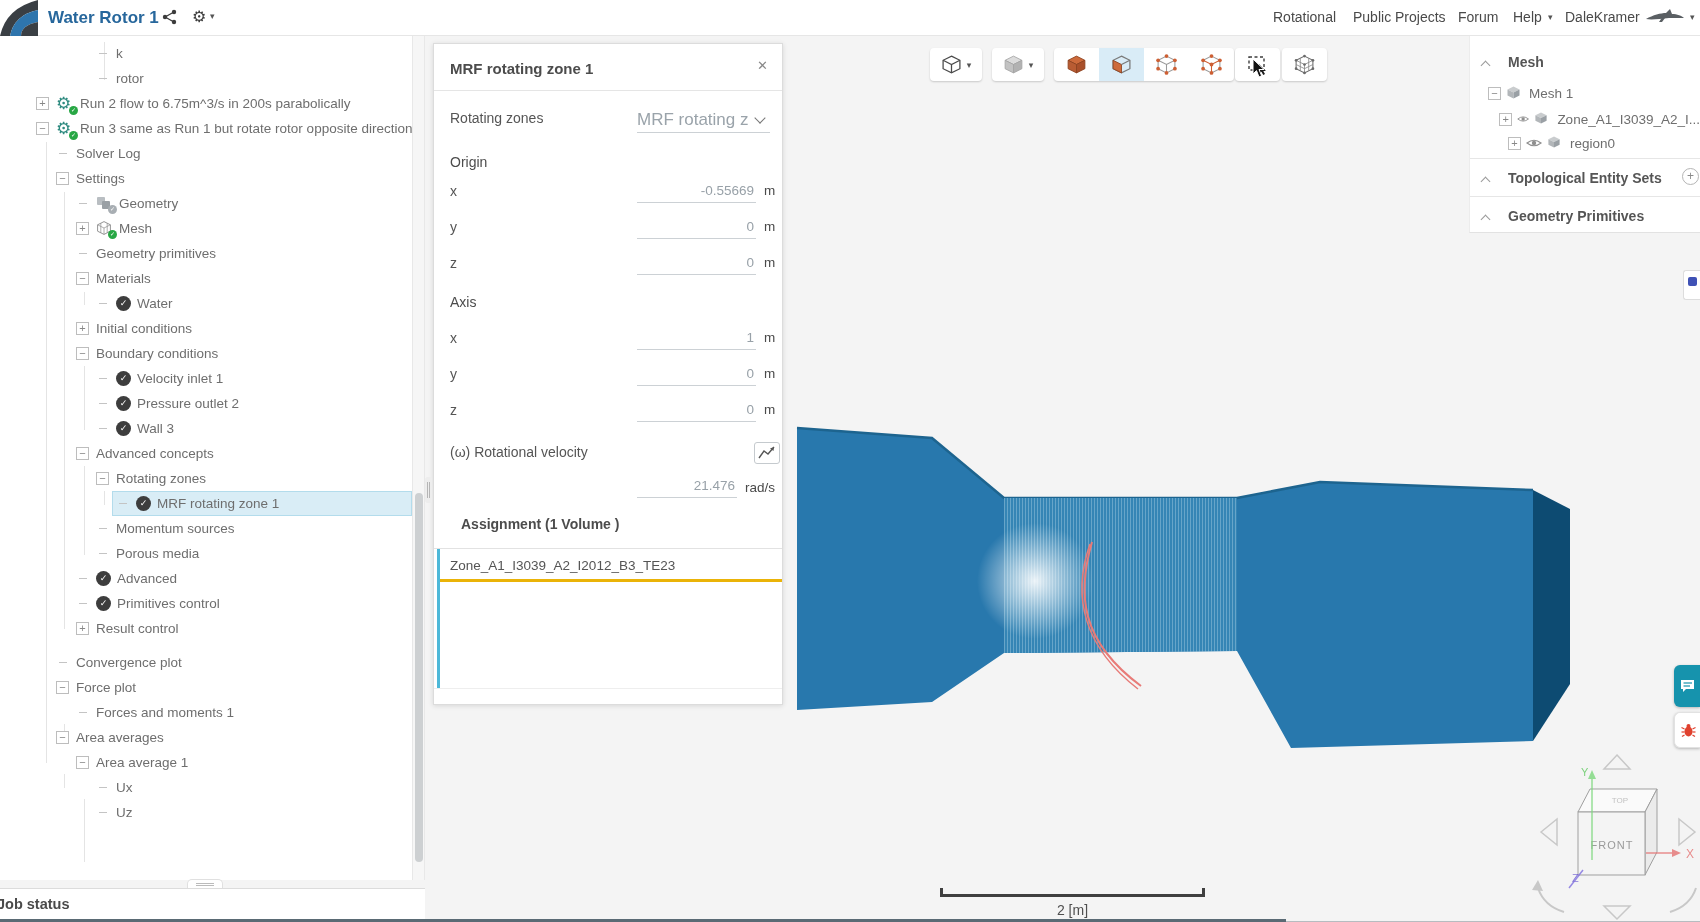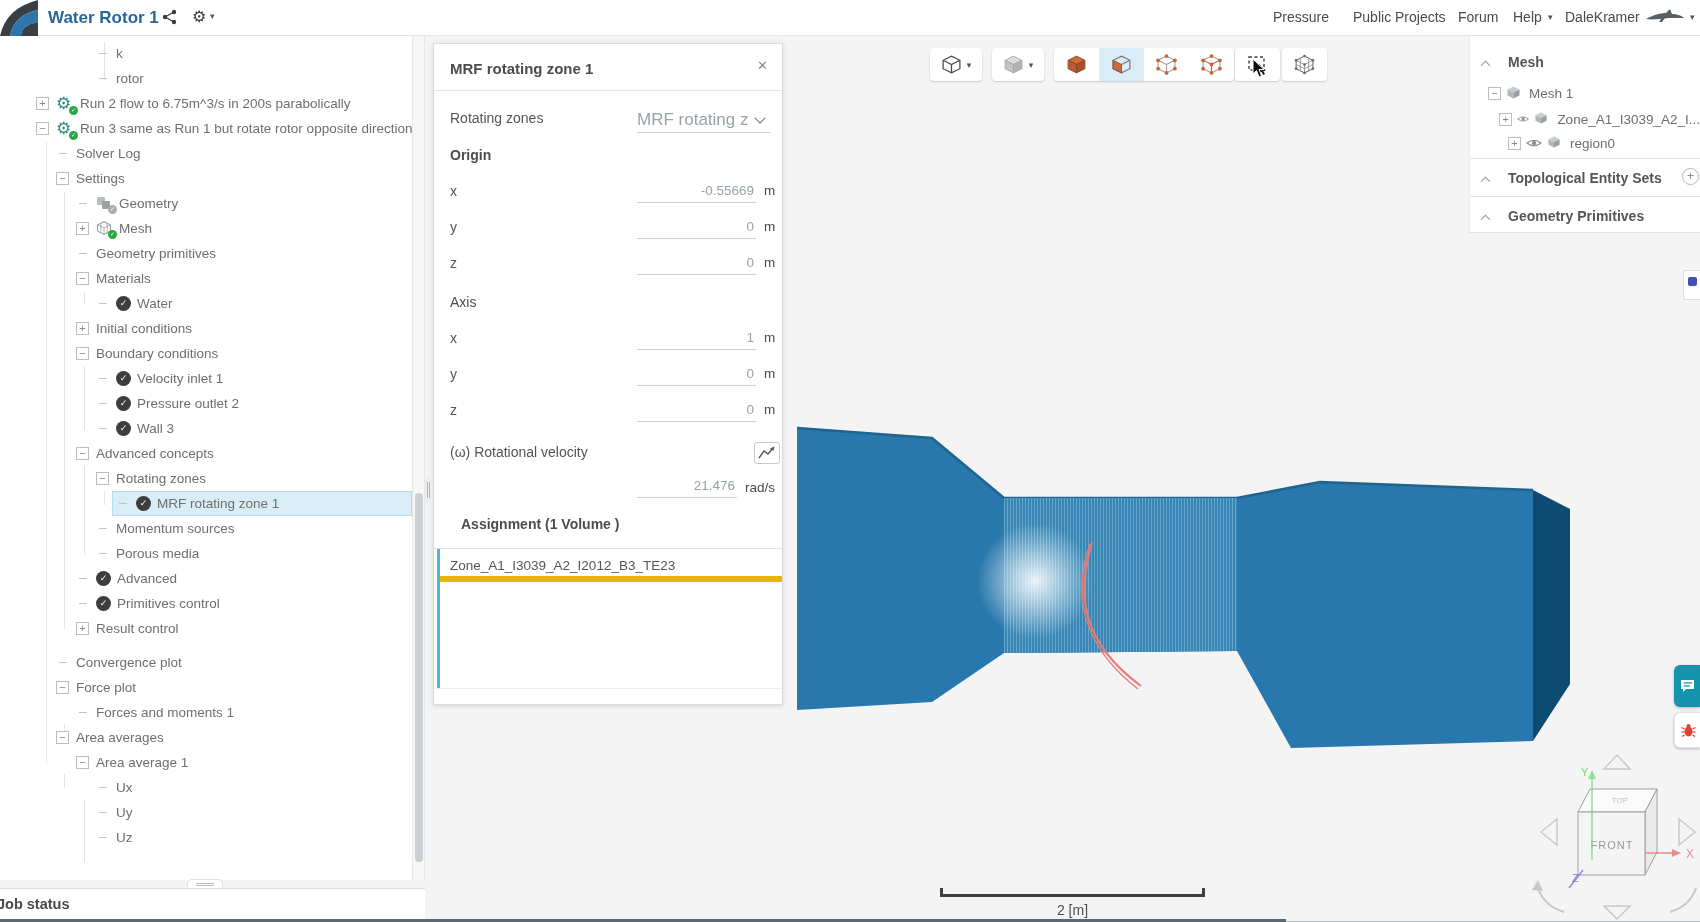--- a/index.html
+++ b/index.html
@@ -62,21 +62,21 @@
   .unit { position:absolute; left:330px; font-size:13.5px; color:#4a4a4a; }
   #rz-value { position:absolute; left:203px; top:66px; width:112px; font-size:17px; color:#9aa3aa; white-space:nowrap; overflow:hidden; }
   #rz-underline { position:absolute; left:203px; top:88px; width:133px; height:1px; background:#ccd1d5; }
   #rz-chev { position:absolute; left:322px; top:70px; width:8px; height:8px; border-right:1.5px solid #777; border-bottom:1.5px solid #777; transform:rotate(45deg); }
   #chart-btn { position:absolute; left:320px; top:398px; width:26px; height:22px; border:1px solid #c5cace; border-radius:3px; background:#fff; cursor:pointer; }
   #vel-fld { position:absolute; left:203px; width:100px; top:434px; border-bottom:1px solid #ccd1d5; text-align:right; font-size:13.5px; color:#98a1a8; padding:0 2px 4px 0; }
   #vel-unit { position:absolute; left:311px; top:436px; font-size:13.5px; color:#4a4a4a; }
   #asg-head { position:absolute; left:16px; top:472px; font-size:14px; font-weight:bold; color:#4c4c4c;margin-left:11px; }
   #asg-list { position:absolute; left:0; top:504px; width:100%; height:141px; border-top:1px solid #e2e2e2; border-bottom:1px solid #eee; }
   #asg-accent { position:absolute; left:3px; top:0; width:3px; height:100%; background:#4db8d8; }
-  #asg-item { position:absolute; left:6px; right:0; top:0; height:33px; border-bottom:6px solid #eab308; font-size:13.5px; color:#555; line-height:33px; padding-left:10px; cursor:pointer; }
+  #asg-item { position:absolute; left:6px; right:0; top:0; height:33px; border-bottom:3px solid #eab308; font-size:13.5px; color:#555; line-height:33px; padding-left:10px; cursor:pointer; }
   #resize-grip { position:absolute; left:425px; top:477px; width:7px; height:26px; background:#ededed; border-radius:3px; z-index:27; }
   #resize-grip::after { content:''; position:absolute; left:2px; top:5px; width:1px; height:16px; background:#b5b5b5; box-shadow:2px 0 0 #b5b5b5; }
 
   
   #viewport { position:absolute; left:425px; top:36px; width:1275px; height:886px; background:#f4f4f4; }
   .vbtn { position:absolute; top:12px; height:33px; background:#fff; border-radius:4px; box-shadow:0 1px 2px rgba(0,0,0,.18); display:flex; align-items:center; justify-content:center; cursor:pointer; }
   #vbtn-view { left:505px; width:52px; gap:5px; }
   #vbtn-render { left:567px; width:52px; gap:5px; }
   #vbtn-group { left:629px; width:180px; padding:0; }
   .vcell { width:45px; height:33px; display:flex; align-items:center; justify-content:center; cursor:pointer; }
@@ -123,21 +123,21 @@
     <div id="proj-title">Water Rotor 1</div>
     <svg id="share-ic" class="hdr-ic" width="15" height="16" viewBox="0 0 15 16">
       <circle cx="12" cy="3" r="2.2" fill="#3d3d3d"></circle>
         <circle cx="3" cy="8" r="2.2" fill="#3d3d3d"></circle>
         <circle cx="12" cy="13" r="2.2" fill="#3d3d3d"></circle>
       <path d="M3,8 L12,3 M3,8 L12,13" stroke="#3d3d3d" stroke-width="1.4" fill="none"></path>
     </svg>
     <span id="gear-ic" class="hdr-ic">⚙</span>
     <span id="gear-caret" class="hdr-ic">▾</span>
 
-    <span id="nav-0" class="nav-item">Pressure</span>
+    <span id="nav-0" class="nav-item">Rotational</span>
     <span id="nav-1" class="nav-item">Public Projects</span>
     <span id="nav-2" class="nav-item">Forum</span>
     <span id="nav-3" class="nav-item">Help</span>
     <span id="help-caret" class="sm-caret">▾</span>
     <span id="nav-user" class="nav-item">DaleKramer</span>
     <svg id="avatar" viewBox="0 0 40 18">
       <path d="M1,11 C8,7 16,5 21,5 L25,1 L27,6 C32,6 37,8 39,10 L24,10 C15,11 6,12 1,11 Z" fill="#5a5f63"></path>
       <path d="M20,5 L14,14 L17,14 L23,6 Z" fill="#5a5f63"></path>
     </svg>
     <span id="user-caret" class="sm-caret">▾</span>
@@ -314,25 +314,20 @@
         </div>
         <div class="trow">
           <span class="ind" style="width:76px"></span>
           <span class="exp">−</span>
           <span class="lbl">Area average 1</span>
         </div>
         <div class="trow">
           <span class="ind" style="width:96px"></span>
           <span class="dash"></span>
           <span class="lbl">Ux</span>
-        </div>
-        <div class="trow">
-          <span class="ind" style="width:96px"></span>
-          <span class="dash"></span>
-          <span class="lbl">Uy</span>
         </div>
         <div class="trow">
           <span class="ind" style="width:96px"></span>
           <span class="dash"></span>
           <span class="lbl">Uz</span>
         </div>
       </div>
   </div>
   <div id="tree-scroll">
     <div id="tree-thumb"></div>
@@ -515,21 +510,21 @@
   <div id="dialog">
     <div id="dlg-title">MRF rotating zone 1</div>
     <span id="dlg-close">✕</span>
     <div id="dlg-hdr-line"></div>
 
     <span class="dlg-label" style="top:66px;">Rotating zones</span>
     <span id="rz-value">MRF rotating zone</span>
     <span id="rz-chev"></span>
     <div id="rz-underline"></div>
 
-    <span class="dlg-head" style="top:103px;font-weight:bold;">Origin</span>
+    <span class="dlg-head" style="top:110px;">Origin</span>
     <span class="dlg-label" style="top:139px;">x</span>
     <span class="fld" style="top:139px;">-0.55669</span>
     <span class="unit" style="top:139px;">m</span>
     <span class="dlg-label" style="top:175px;">y</span>
     <span class="fld" style="top:175px;">0</span>
     <span class="unit" style="top:175px;">m</span>
     <span class="dlg-label" style="top:211px;">z</span>
     <span class="fld" style="top:211px;">0</span>
     <span class="unit" style="top:211px;">m</span>
 

